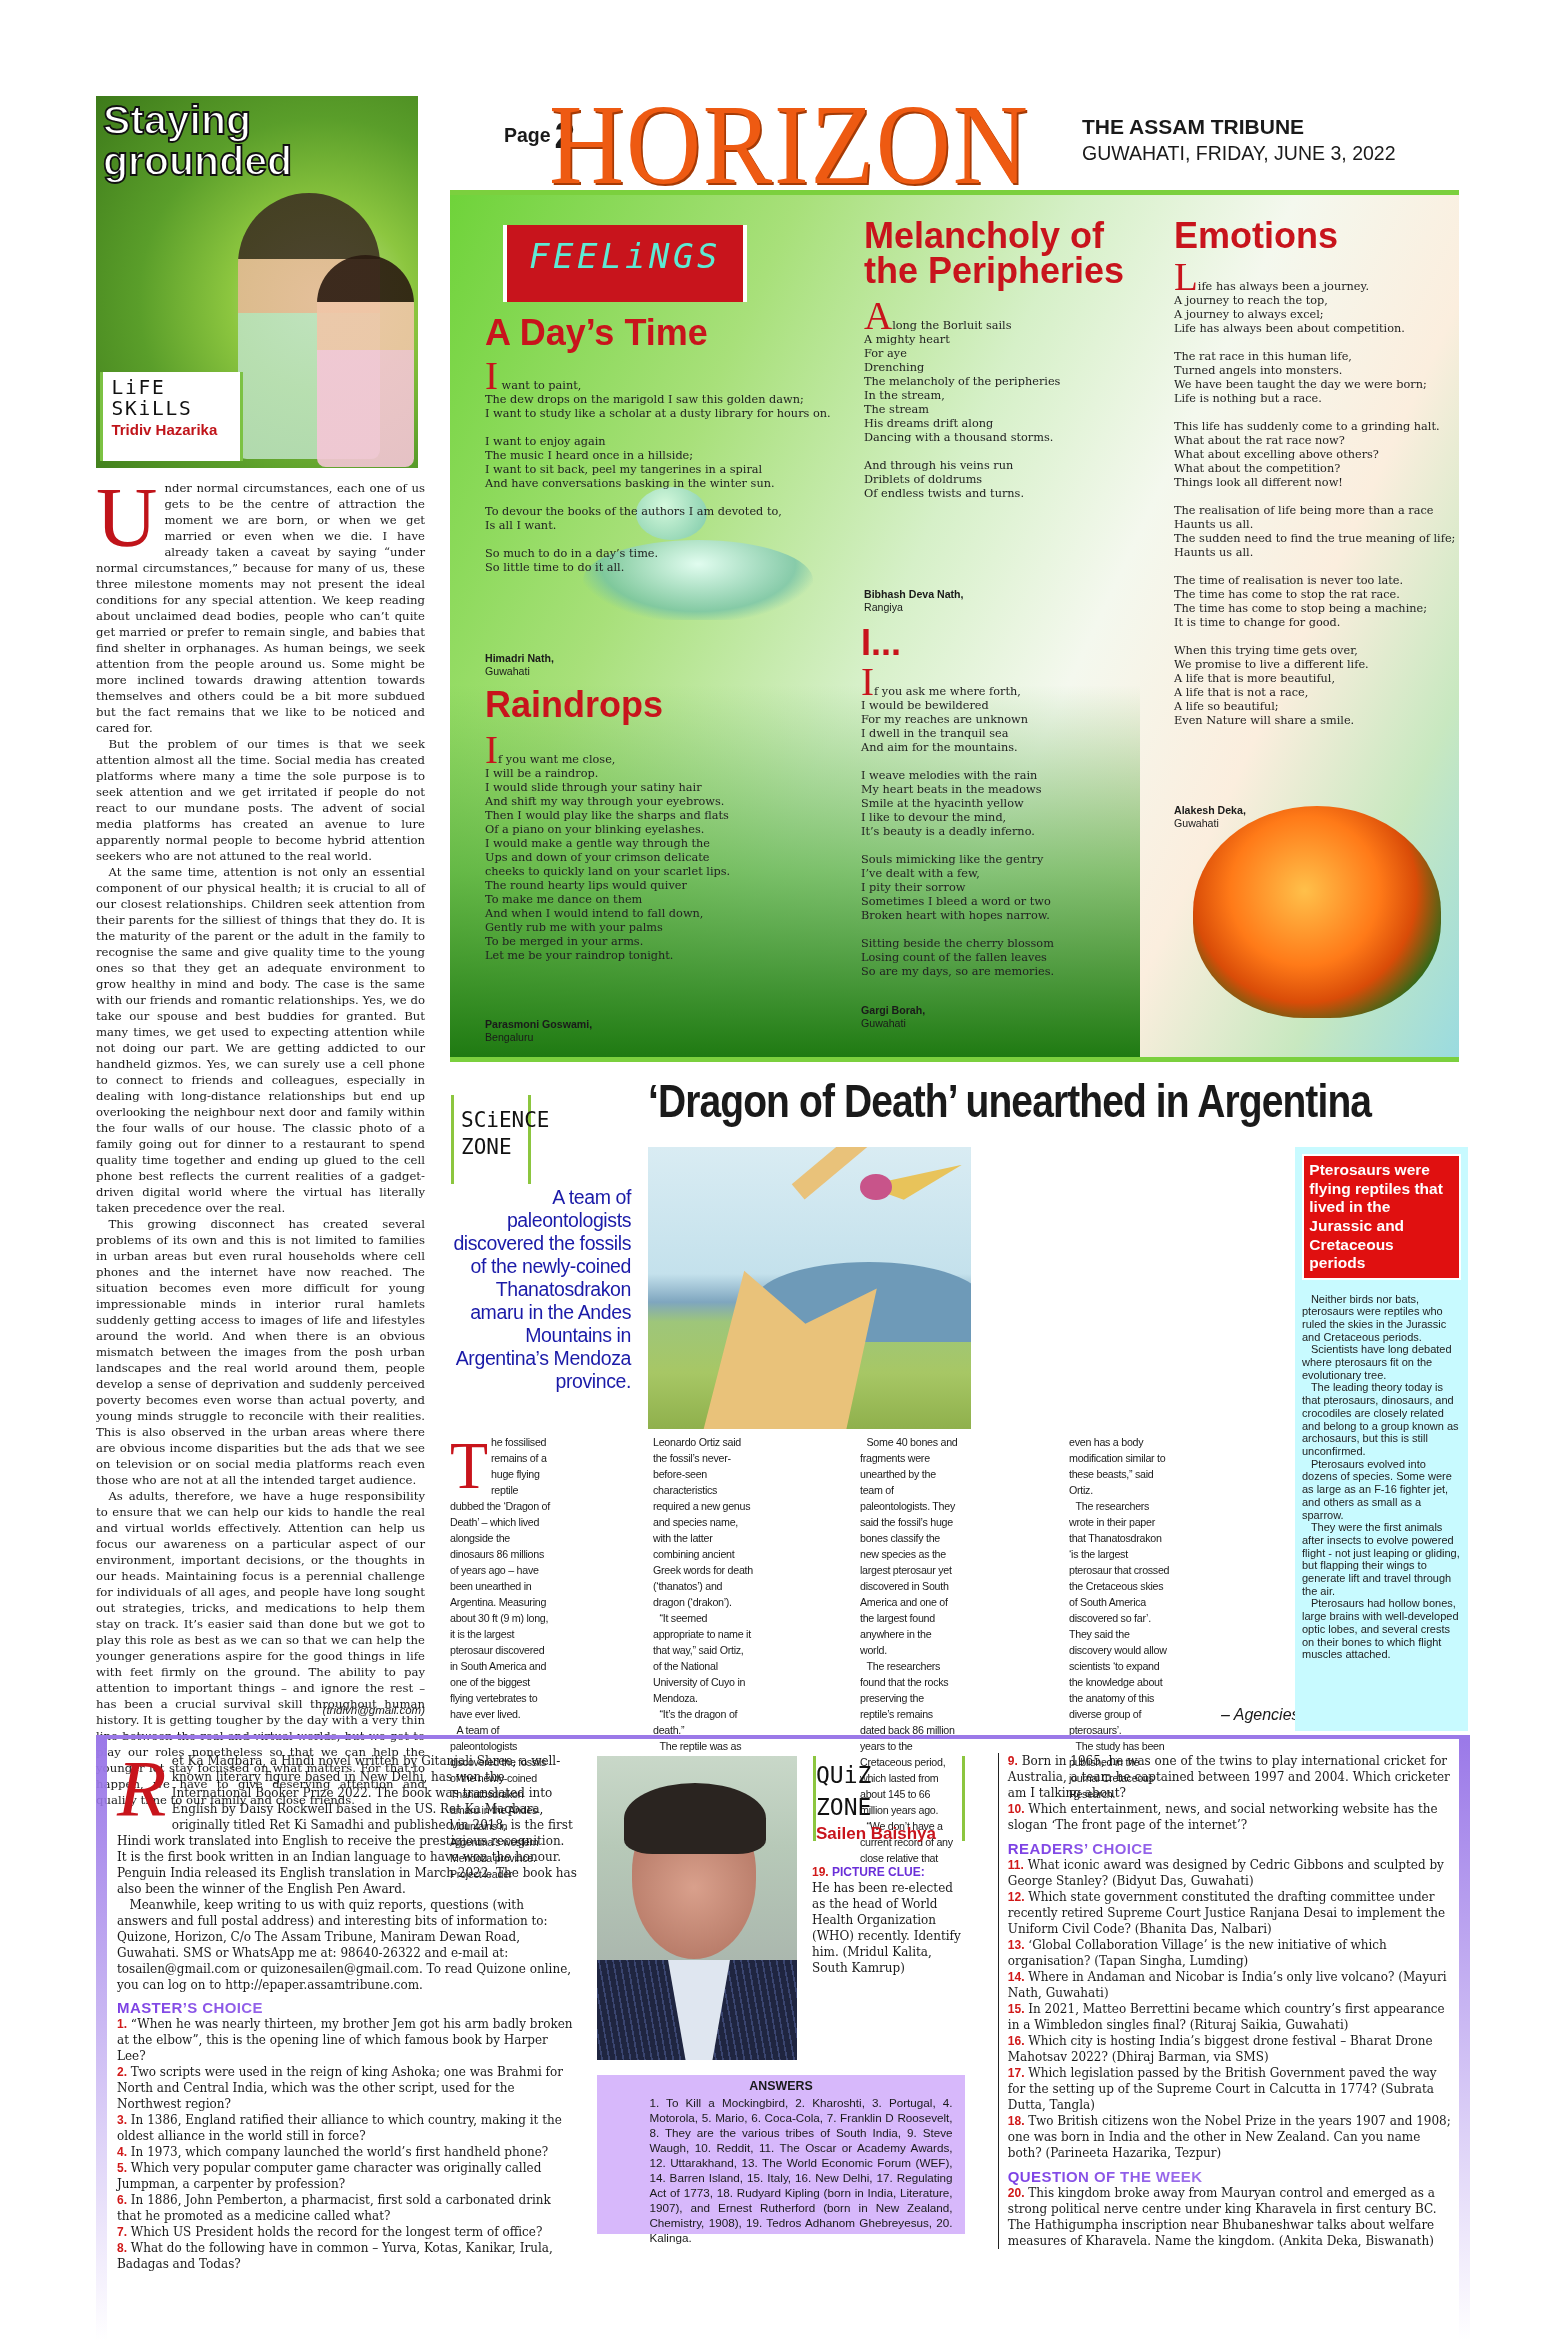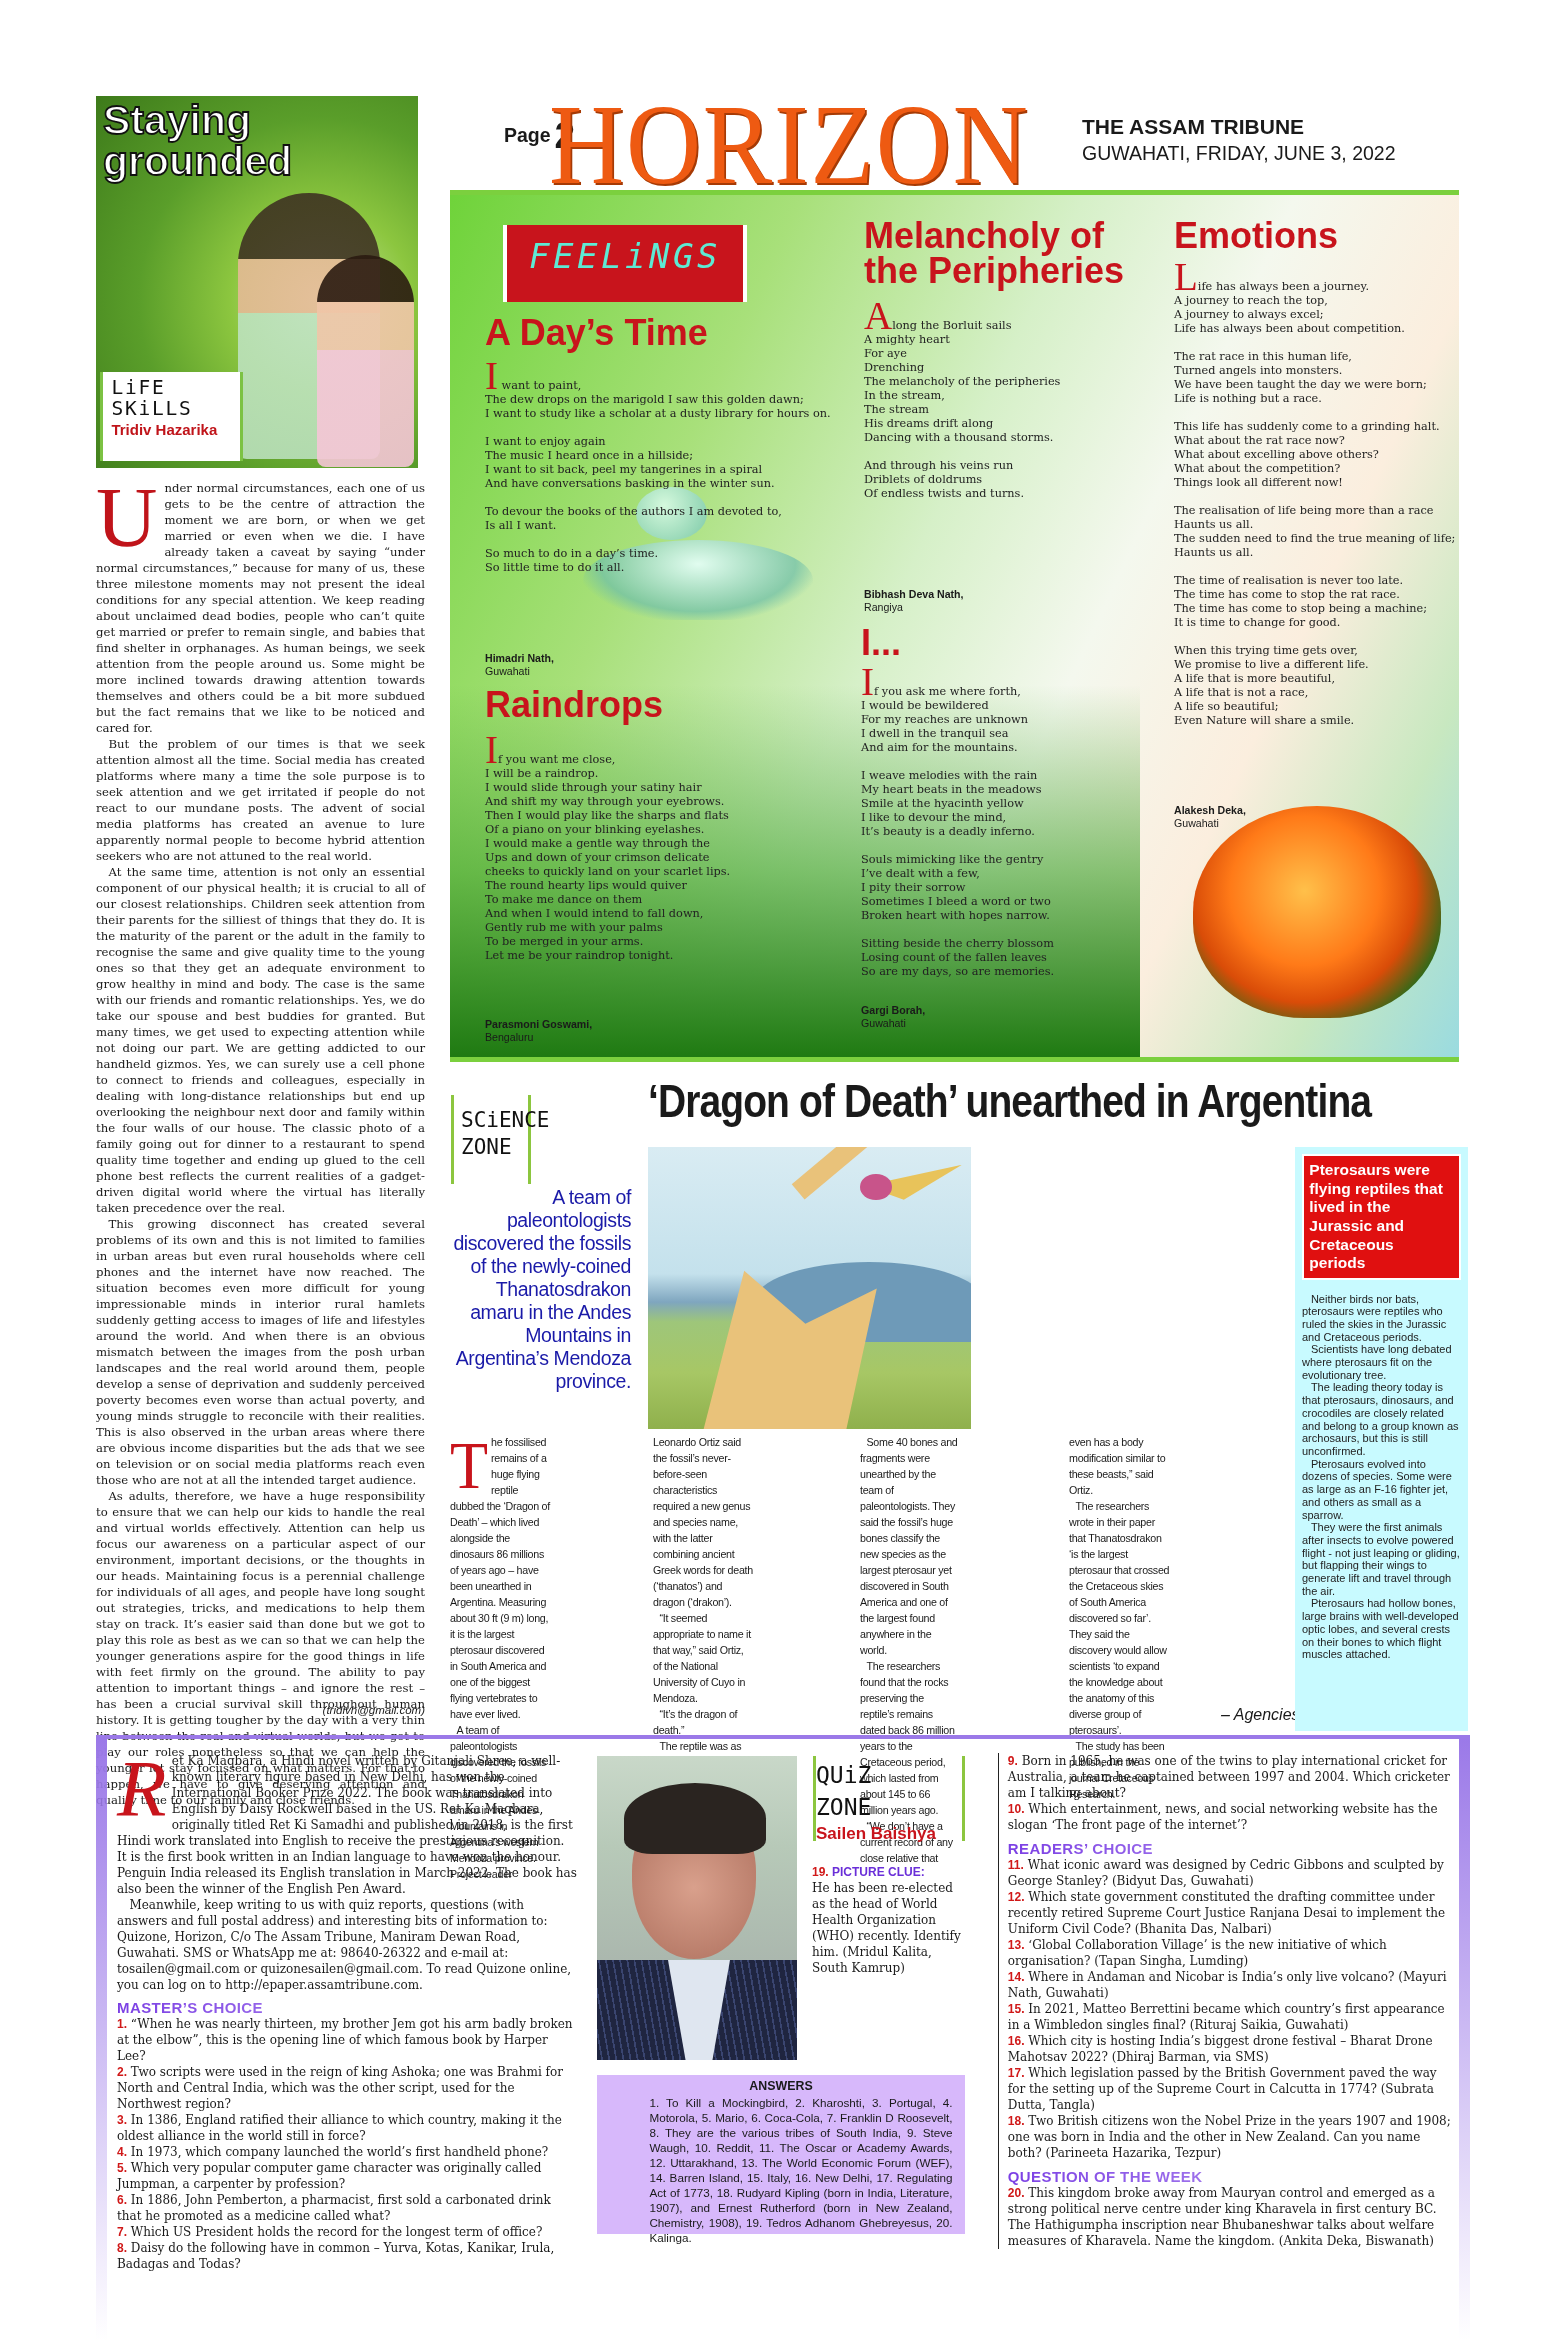--- a/index.html
+++ b/index.html
@@ -300,21 +300,21 @@
   <p class="first"><span class="cap">R</span><span>et Ka Maqbara, a Hindi novel written by Gitanjali Shree, a well-known literary figure based in New Delhi, has won the International Booker Prize 2022. The book was translated into English by Daisy Rockwell based in the US. Ret Ka Maqbara, originally titled Ret Ki Samadhi and published in 2018, is the first Hindi work translated into English to receive the prestigious recognition. It is the first book written in an Indian language to have won the honour. Penguin India released its English translation in March 2022. The book has also been the winner of the English Pen Award.</span></p>
   <p>Meanwhile, keep writing to us with quiz reports, questions (with answers and full postal address) and interesting bits of information to: Quizone, Horizon, C/o The Assam Tribune, Maniram Dewan Road, Guwahati. SMS or WhatsApp me at: 98640-26322 and e-mail at: tosailen@gmail.com or quizonesailen@gmail.com. To read Quizone online, you can log on to http://epaper.assamtribune.com.</p>
   <div class="quiz-heading">MASTER’S CHOICE</div>
   <div class="q"><span class="n">1.</span> <span>“When he was nearly thirteen, my brother Jem got his arm badly broken at the elbow”, this is the opening line of which famous book by Harper Lee?</span></div>
   <div class="q"><span class="n">2.</span> <span>Two scripts were used in the reign of king Ashoka; one was Brahmi for North and Central India, which was the other script, used for the Northwest region?</span></div>
   <div class="q"><span class="n">3.</span> <span>In 1386, England ratified their alliance to which country, making it the oldest alliance in the world still in force?</span></div>
   <div class="q"><span class="n">4.</span> <span>In 1973, which company launched the world’s first handheld phone?</span></div>
   <div class="q"><span class="n">5.</span> <span>Which very popular computer game character was originally called Jumpman, a carpenter by profession?</span></div>
   <div class="q"><span class="n">6.</span> <span>In 1886, John Pemberton, a pharmacist, first sold a carbonated drink that he promoted as a medicine called what?</span></div>
   <div class="q"><span class="n">7.</span> <span>Which US President holds the record for the longest term of office?</span></div>
-  <div class="q"><span class="n">8.</span> <span>Daisy do the following have in common – Yurva, Kotas, Kanikar, Irula, Badagas and Todas?</span></div>
+  <div class="q"><span class="n">8.</span> <span>What do the following have in common – Yurva, Kotas, Kanikar, Irula, Badagas and Todas?</span></div>
 </div>
 
 <div class="abs" id="quiz-photo">
   <div class="face"></div>
   <div class="hair"></div>
   <div class="suit"></div>
   <div class="shirt"></div>
 </div>
 
 <div class="abs" id="quiz-badge">

